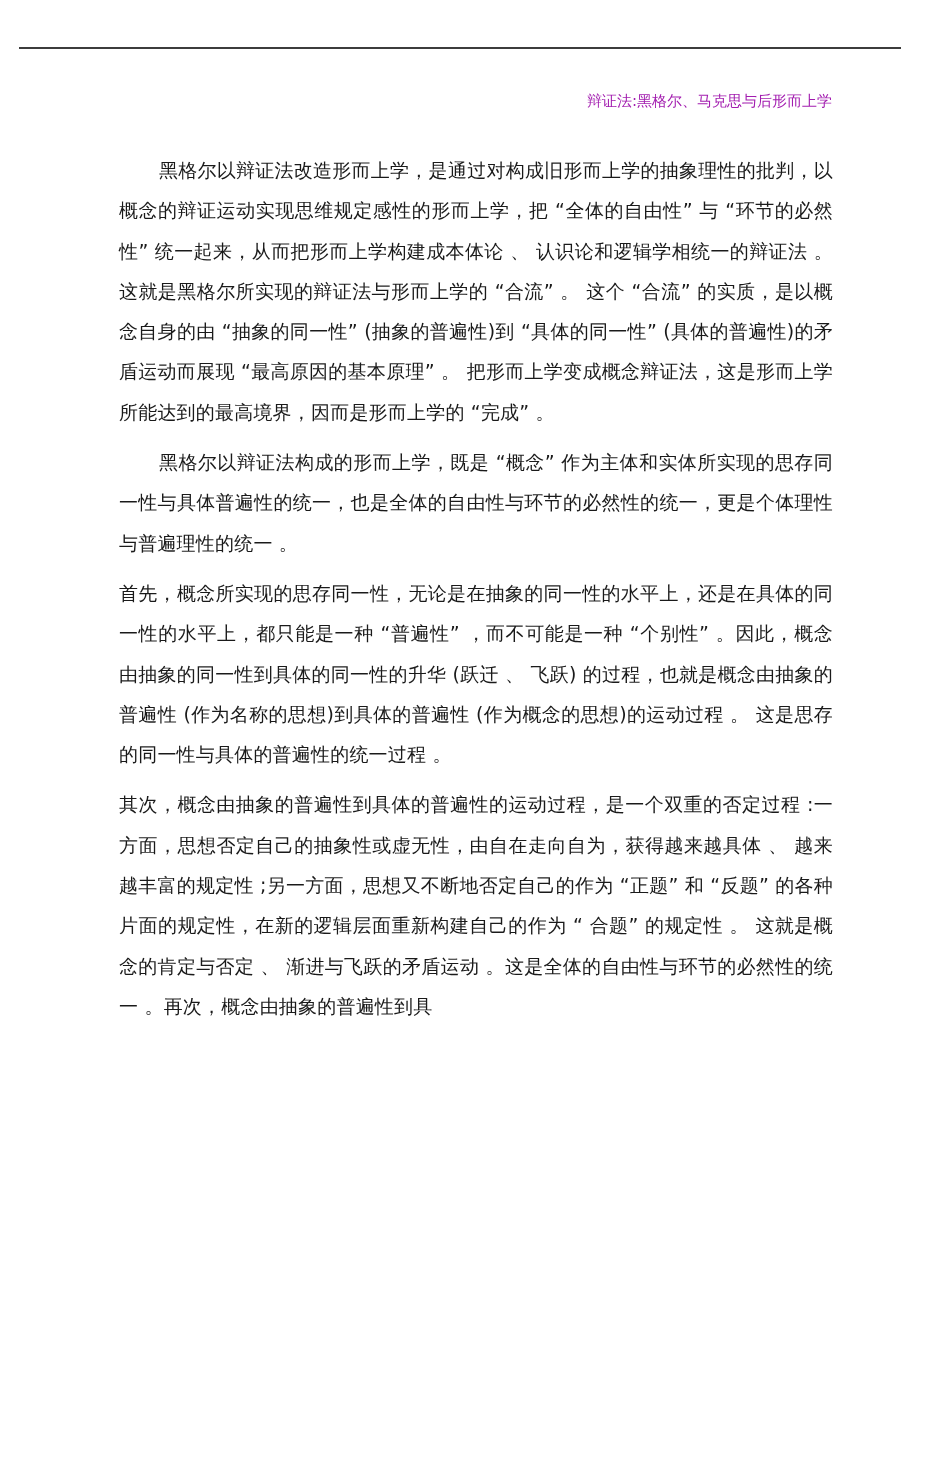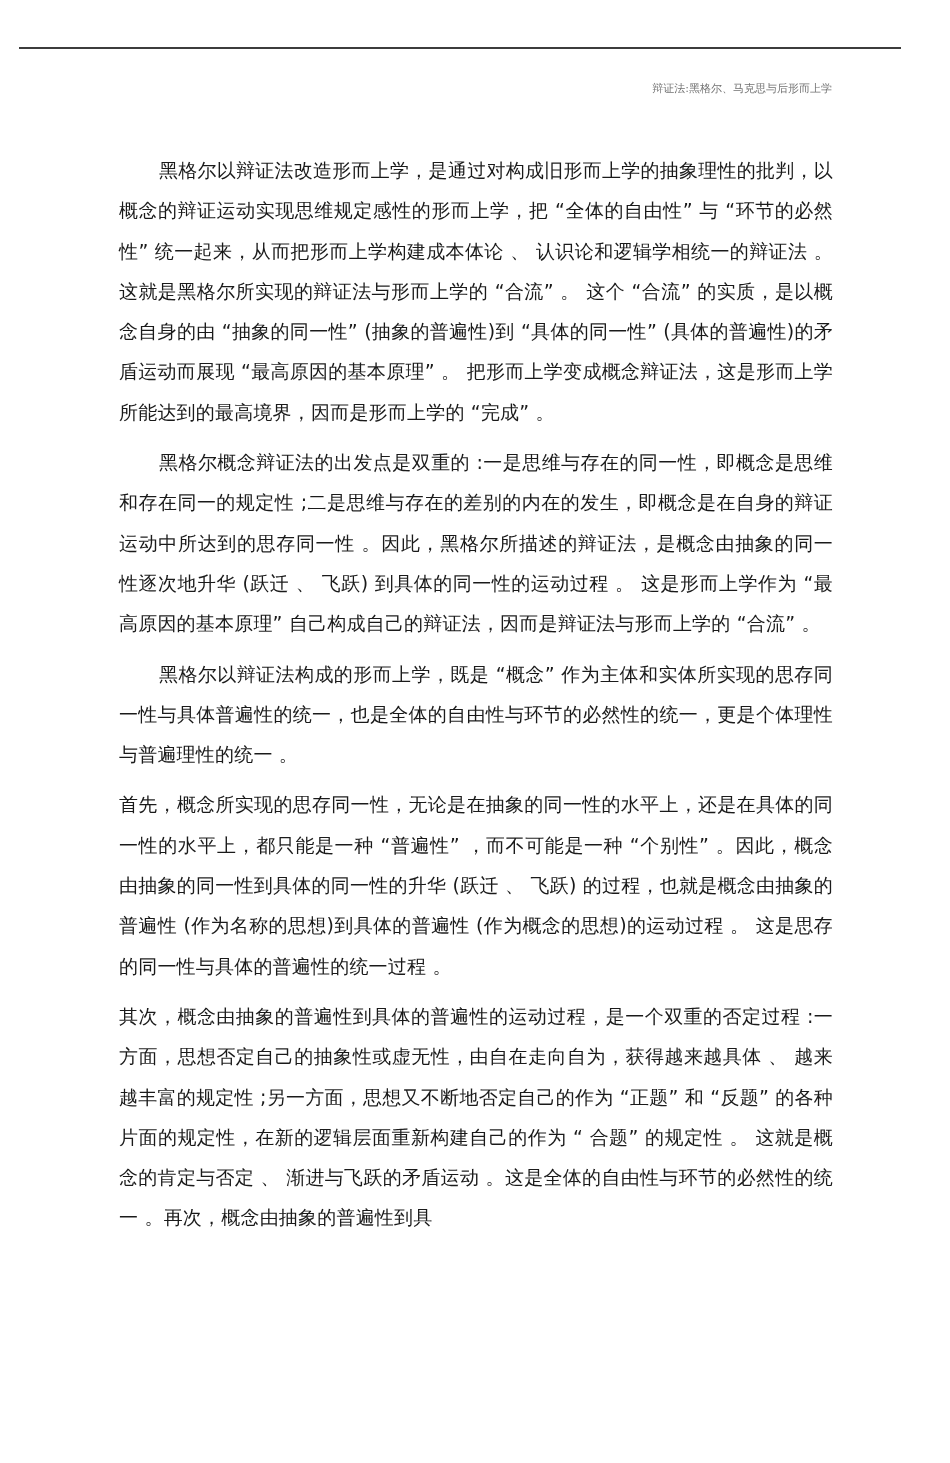--- a/index.html
+++ b/index.html
@@ -19,24 +19,24 @@
     position: absolute;
     left: 19px;
     top: 47px;
     width: 882px;
     height: 0;
     border-top: 2px solid #3c3c3c;
   }
   .running-header {
     position: absolute;
     right: 118px;
-    top: 79px;
-    font-size: 11px;
+    top: 91px;
+    font-size: 15px;
     line-height: 20px;
-    color: #737373;
+    color: #a21caf;
     white-space: nowrap;
   }
   .body-text {
     position: absolute;
     left: 109px;
     top: 140px;
     width: 734px;
   }
   .para {
     margin: 10px;
@@ -52,17 +52,16 @@
   }
 </style>
 </head>
 <body>
 
 <div class="header-rule"></div>
 <div class="running-header">辩证法:黑格尔、马克思与后形而上学</div>
 
 <div class="body-text">
   <p class="para indent">黑格尔以辩证法改造形而上学，是通过对构成旧形而上学的抽象理性的批判，以概念的辩证运动实现思维规定感性的形而上学，把 “全体的自由性” 与 “环节的必然性” 统一起来，从而把形而上学构建成本体论 、 认识论和逻辑学相统一的辩证法 。 这就是黑格尔所实现的辩证法与形而上学的 “合流” 。 这个 “合流” 的实质，是以概念自身的由 “抽象的同一性” (抽象的普遍性)到 “具体的同一性” (具体的普遍性)的矛盾运动而展现 “最高原因的基本原理” 。 把形而上学变成概念辩证法，这是形而上学所能达到的最高境界，因而是形而上学的 “完成” 。</p>
-  <p class="para indent">黑格尔概念辩证法的出发点是双重的 :一是思维与存在的同一性，即概念是思维和存在同一的规定性 ;二是思维与存在的差别的内在的发生，即概念是在自身的辩证运动中所达到的思存同一性 。因此，黑格尔所描述的辩证法，是概念由抽象的同一性逐次地升华 (跃迁 、 飞跃) 到具体的同一性的运动过程 。 这是形而上学作为 “最高原因的基本原理” 自己构成自己的辩证法，因而是辩证法与形而上学的 “合流” 。</p>
   <p class="para indent">黑格尔以辩证法构成的形而上学，既是 “概念” 作为主体和实体所实现的思存同一性与具体普遍性的统一，也是全体的自由性与环节的必然性的统一，更是个体理性与普遍理性的统一 。</p>
   <p class="para">首先，概念所实现的思存同一性，无论是在抽象的同一性的水平上，还是在具体的同一性的水平上，都只能是一种 “普遍性” ，而不可能是一种 “个别性” 。因此，概念由抽象的同一性到具体的同一性的升华 (跃迁 、 飞跃) 的过程，也就是概念由抽象的普遍性 (作为名称的思想)到具体的普遍性 (作为概念的思想)的运动过程 。 这是思存的同一性与具体的普遍性的统一过程 。</p>
   <p class="para">其次，概念由抽象的普遍性到具体的普遍性的运动过程，是一个双重的否定过程 :一方面，思想否定自己的抽象性或虚无性，由自在走向自为，获得越来越具体 、 越来越丰富的规定性 ;另一方面，思想又不断地否定自己的作为 “正题” 和 “反题” 的各种片面的规定性，在新的逻辑层面重新构建自己的作为 “ 合题” 的规定性 。 这就是概念的肯定与否定 、 渐进与飞跃的矛盾运动 。这是全体的自由性与环节的必然性的统一 。再次，概念由抽象的普遍性到具</p>
 </div>
 
 </body></html>

